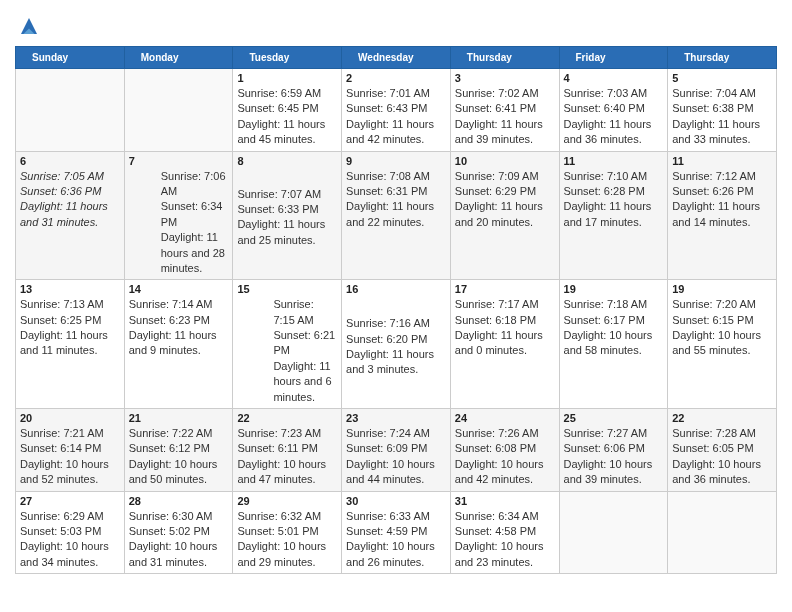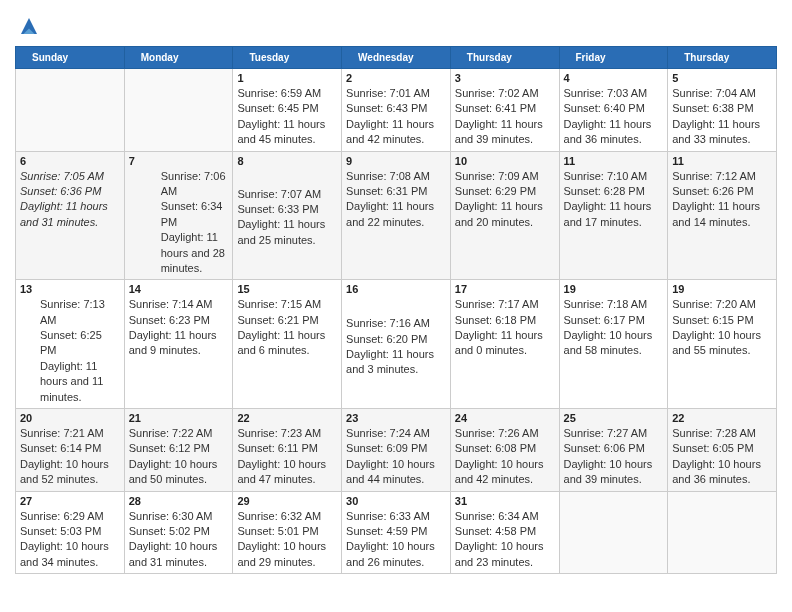--- a/index.html
+++ b/index.html
@@ -204,33 +204,33 @@
           <td>
             <span class="day-num">11</span>
             <div class="day-info" style="white-space: pre-line;">Sunrise: 7:12 AM
 Sunset: 6:26 PM
 Daylight: 11 hours and 14 minutes.</div>
           </td>
         </tr>
         <tr>
           <td>
             <span class="day-num">13</span>
-            <div class="day-info" style="white-space: pre-line; margin-left: 20px;">Sunrise: 7:13 AM
+            <div class="day-info" style="white-space: pre-line;">Sunrise: 7:13 AM
 Sunset: 6:25 PM
 Daylight: 11 hours and 11 minutes.</div>
           </td>
           <td>
             <span class="day-num">14</span>
             <div class="day-info" style="white-space: pre-line;">Sunrise: 7:14 AM
 Sunset: 6:23 PM
 Daylight: 11 hours and 9 minutes.</div>
           </td>
           <td>
             <span class="day-num">15</span>
-            <div class="day-info" style="white-space: pre-line;">Sunrise: 7:15 AM
+            <div class="day-info" style="white-space: pre-line; margin-left: 36px;">Sunrise: 7:15 AM
 Sunset: 6:21 PM
 Daylight: 11 hours and 6 minutes.</div>
           </td>
           <td>
             <span class="day-num">16</span>
             <div class="day-info" style="white-space: pre-line; margin-top: 21px;">Sunrise: 7:16 AM
 Sunset: 6:20 PM
 Daylight: 11 hours and 3 minutes.</div>
           </td>
           <td>

